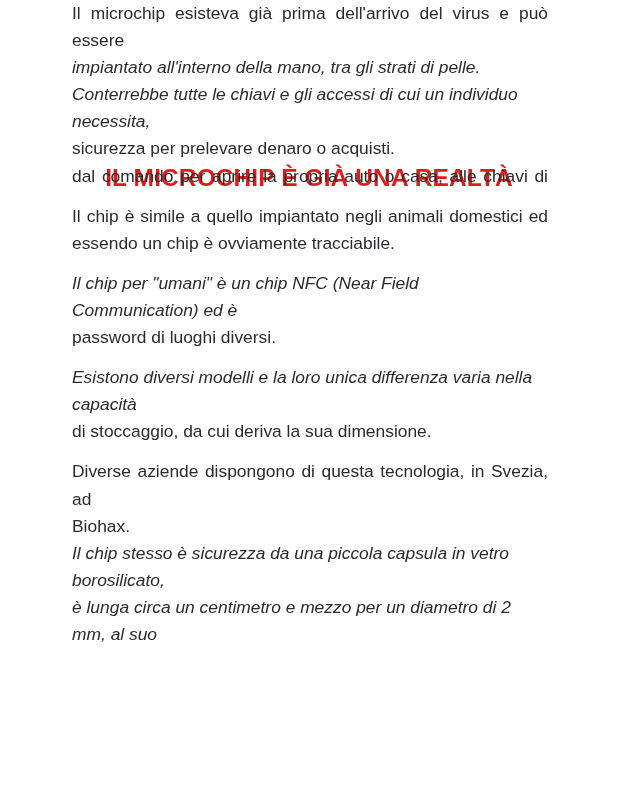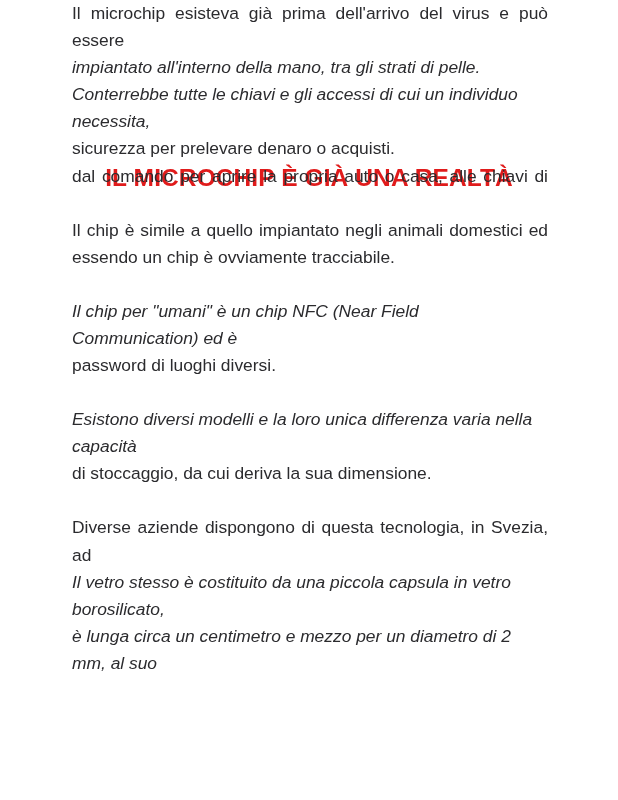--- a/index.html
+++ b/index.html
@@ -51,21 +51,21 @@
     font-size: 17.4px;
     line-height: 27.1px;
     text-align: justify;
     text-justify: inter-word;
     -webkit-hyphens: none;
     hyphens: none;
   }
 
   
   .gap-top-lg { }
-  .gap-top-md { margin-top: 27px; }
+  .gap-top-md { margin-top: 13px; }
 
   
   .para-block > .line:last-child { text-align: left; }
 
   .line {
     display: block;
     text-align: justify;
     text-align-last: justify;
   }
   .line.last {
@@ -105,19 +105,20 @@
       <span class="line last">password di luoghi diversi.</span>
     </div>
 
     <div class="para-block gap-top-md">
       <span class="line natural">Esistono diversi modelli e la loro unica differenza varia nella capacità</span>
       <span class="line last">di stoccaggio, da cui deriva la sua dimensione.</span>
     </div>
 
     <div class="para-block gap-top-md">
       <span class="line">Diverse aziende dispongono di questa tecnologia, in Svezia, ad</span>
-      <span class="line natural">Il vetro stesso è costituito da una piccola capsula in vetro borosilicato,</span>
+      <span class="line last">Biohax.</span>
+      <span class="line natural">Il chip stesso è sicurezza da una piccola capsula in vetro borosilicato,</span>
       <span class="line natural">è lunga circa un centimetro e mezzo per un diametro di 2 mm, al suo</span>
 
     </div>
 
   </div>
 </div>
 
 </body></html>

